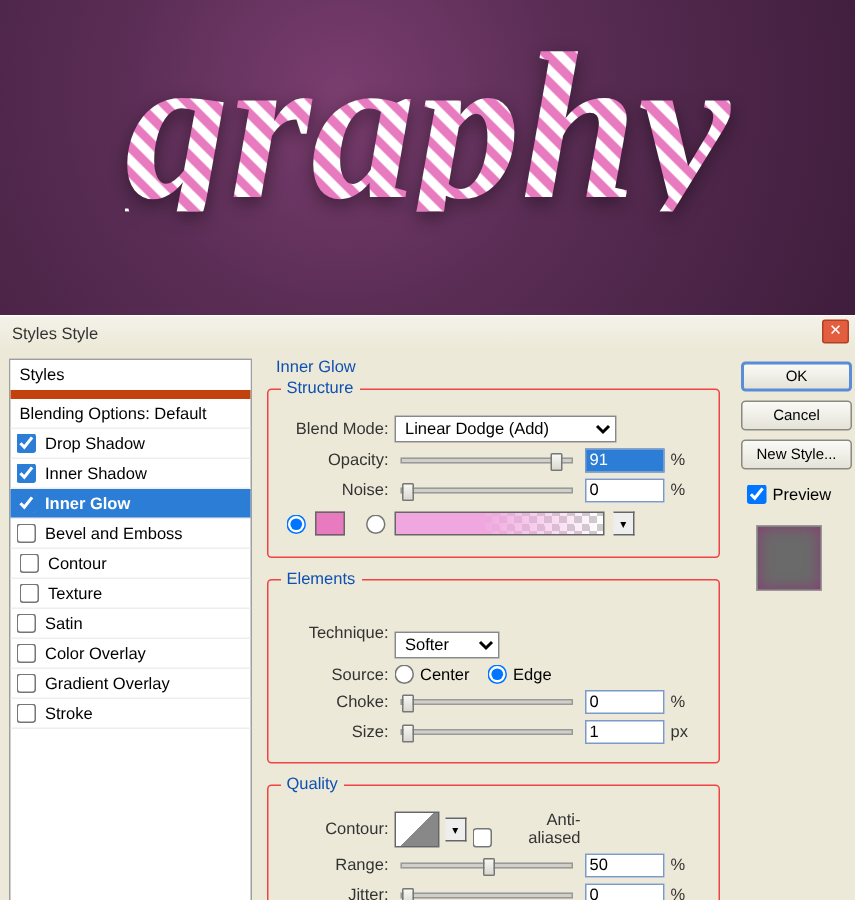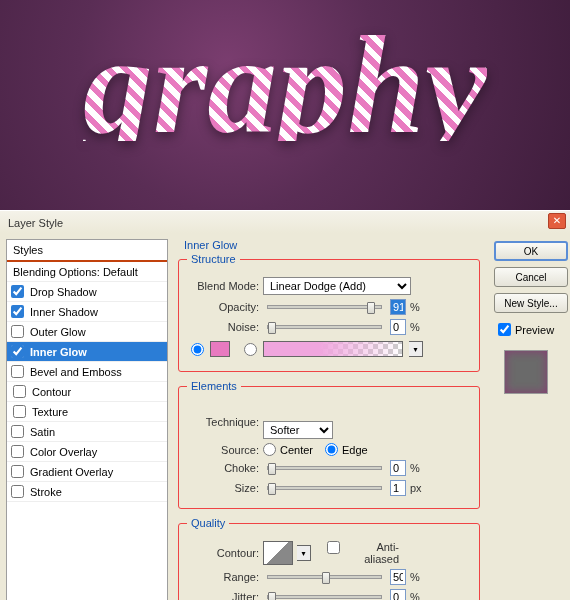--- a/index.html
+++ b/index.html
@@ -33,21 +33,21 @@
   color: #fff; font-size: 10px; text-align: center; line-height: 13px;
 }
 
 .dialog-body { display: flex; padding: 6px 0 0 6px; gap: 6px; }
 
 .styles-panel {
   width: 162px; background: #fff; border: 1px solid #9e9e9e;
   display: flex; flex-direction: column;
 }
 .styles-panel .header {
-  padding: 4px 6px; border-bottom: 2px solid #c2410c; background: #fff;
+  padding: 4px 6px; border-bottom: 6px solid #c2410c; background: #fff;
 }
 .styles-panel .row {
   padding: 3px 6px 3px 4px; display: flex; align-items: center; gap: 4px;
   border-bottom: 1px solid #eee; cursor: default; height: 20px;
 }
 .styles-panel .row.blending { font-size: 11px; padding-left: 6px; }
 .styles-panel .row.selected { background: #2b7dd6; color: #fff; font-weight: bold; }
 .styles-panel .row input[type=checkbox] { margin-right: 2px; accent-color: #2b7dd6; }
 .styles-panel .row.indent { padding-left: 6px; }
 
@@ -65,21 +65,21 @@
 .form-row label { width: 72px; text-align: right; color: #333; }
 select {
   font-size: 11px; padding: 1px 2px; background: #fff; border: 1px solid #888;
 }
 .slider { flex: 1; height: 4px; background: #d0d0c8; border: 1px solid #999; position: relative; margin: 0 4px; max-width: 115px; }
 .slider .thumb {
   position: absolute; top: -4px; width: 8px; height: 12px;
   background: linear-gradient(#f8f8f4, #d8d8d0); border: 1px solid #777; border-radius: 1px;
 }
 input.num {
-  width: 16px; font-size: 11px; padding: 1px 2px; text-align: left;
+  width: 53px; font-size: 11px; padding: 1px 2px; text-align: left;
   border: 1px solid #7a9ac9;
 }
 input.num.sel { background: #2b7dd6; color: #fff; }
 .unit { width: 18px; color: #333; }
 
 .radio-row { display: flex; align-items: center; margin: 6px 0; gap: 6px; padding-left: 4px; }
 .swatch { width: 20px; height: 16px; border: 1px solid #666; }
 .swatch.pink { background: #e87ac0; }
 .grad {
   width: 140px; height: 16px; border: 1px solid #666;
@@ -90,21 +90,21 @@
   display: inline-flex; align-items: center; justify-content: center; font-size: 8px; background: #eee; }
 
 .contour-sw {
   width: 30px; height: 24px; border: 1px solid #666; background: #fff;
   display: inline-block; position: relative;
 }
 .contour-sw::before {
   content: ""; position: absolute; left: 0; bottom: 0; right: 0; top: 0;
   background: linear-gradient(135deg, #fff 50%, #888 50%);
 }
-.contour-cb { display: inline-flex; align-items: flex-start; gap: 4px; margin-left: 12px; }
+.contour-cb { display: inline-flex; align-items: flex-end; gap: 4px; }
 
 .right-panel {
   position: absolute; right: -2px; top: 30px; width: 78px;
   display: flex; flex-direction: column; gap: 6px; align-items: flex-start;
 }
 .btn {
   width: 74px; height: 20px; font-size: 10px;
   background: linear-gradient(#fafaf6, #e5e3d8); border: 1px solid #8a8a80;
   border-radius: 3px; cursor: pointer;
 }
@@ -117,40 +117,36 @@
 }
 </style>
 </head>
 <body>
 
 <div class="canvas-preview">
   <div class="candy-text">graphy</div>
 </div>
 
 <div class="dialog">
-  <div class="dialog-titlebar">Layer Style</div>
+  <div class="dialog-titlebar">Styles Style</div>
   <div class="close-btn">✕</div>
 
   <div class="dialog-body">
 
     <div class="styles-panel">
       <div class="header">Styles</div>
       <div class="row blending">Blending Options: Default</div>
 
       <div class="row">
         <input type="checkbox" checked="" style="">
         <span>Drop Shadow</span>
       </div>
       <div class="row">
         <input type="checkbox" checked="" style="">
         <span>Inner Shadow</span>
-      </div>
-      <div class="row">
-        <input type="checkbox" style="">
-        <span>Outer Glow</span>
       </div>
       <div class="row selected">
         <input type="checkbox" checked="" style="">
         <span>Inner Glow</span>
       </div>
       <div class="row">
         <input type="checkbox" style="">
         <span>Bevel and Emboss</span>
       </div>
       <div class="row indent">

